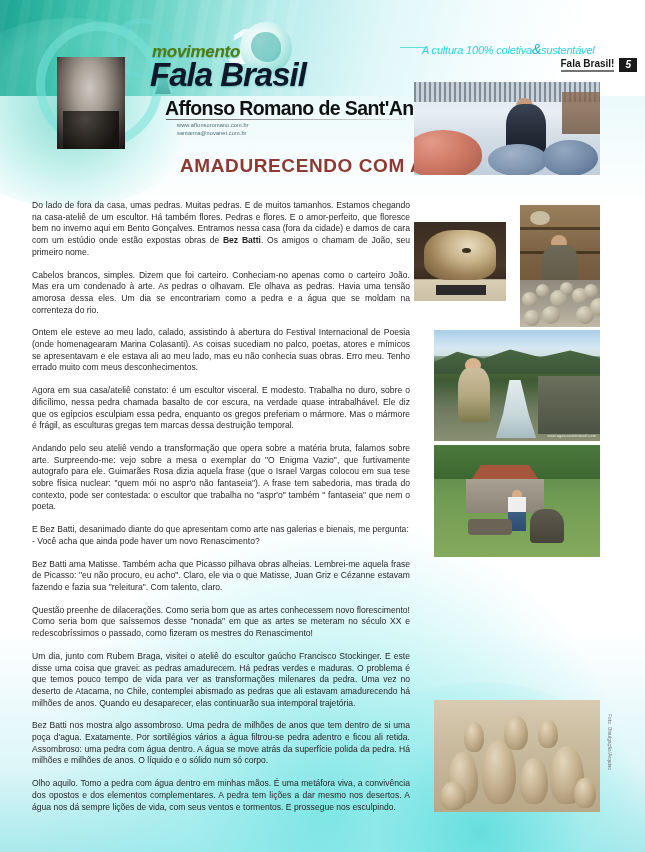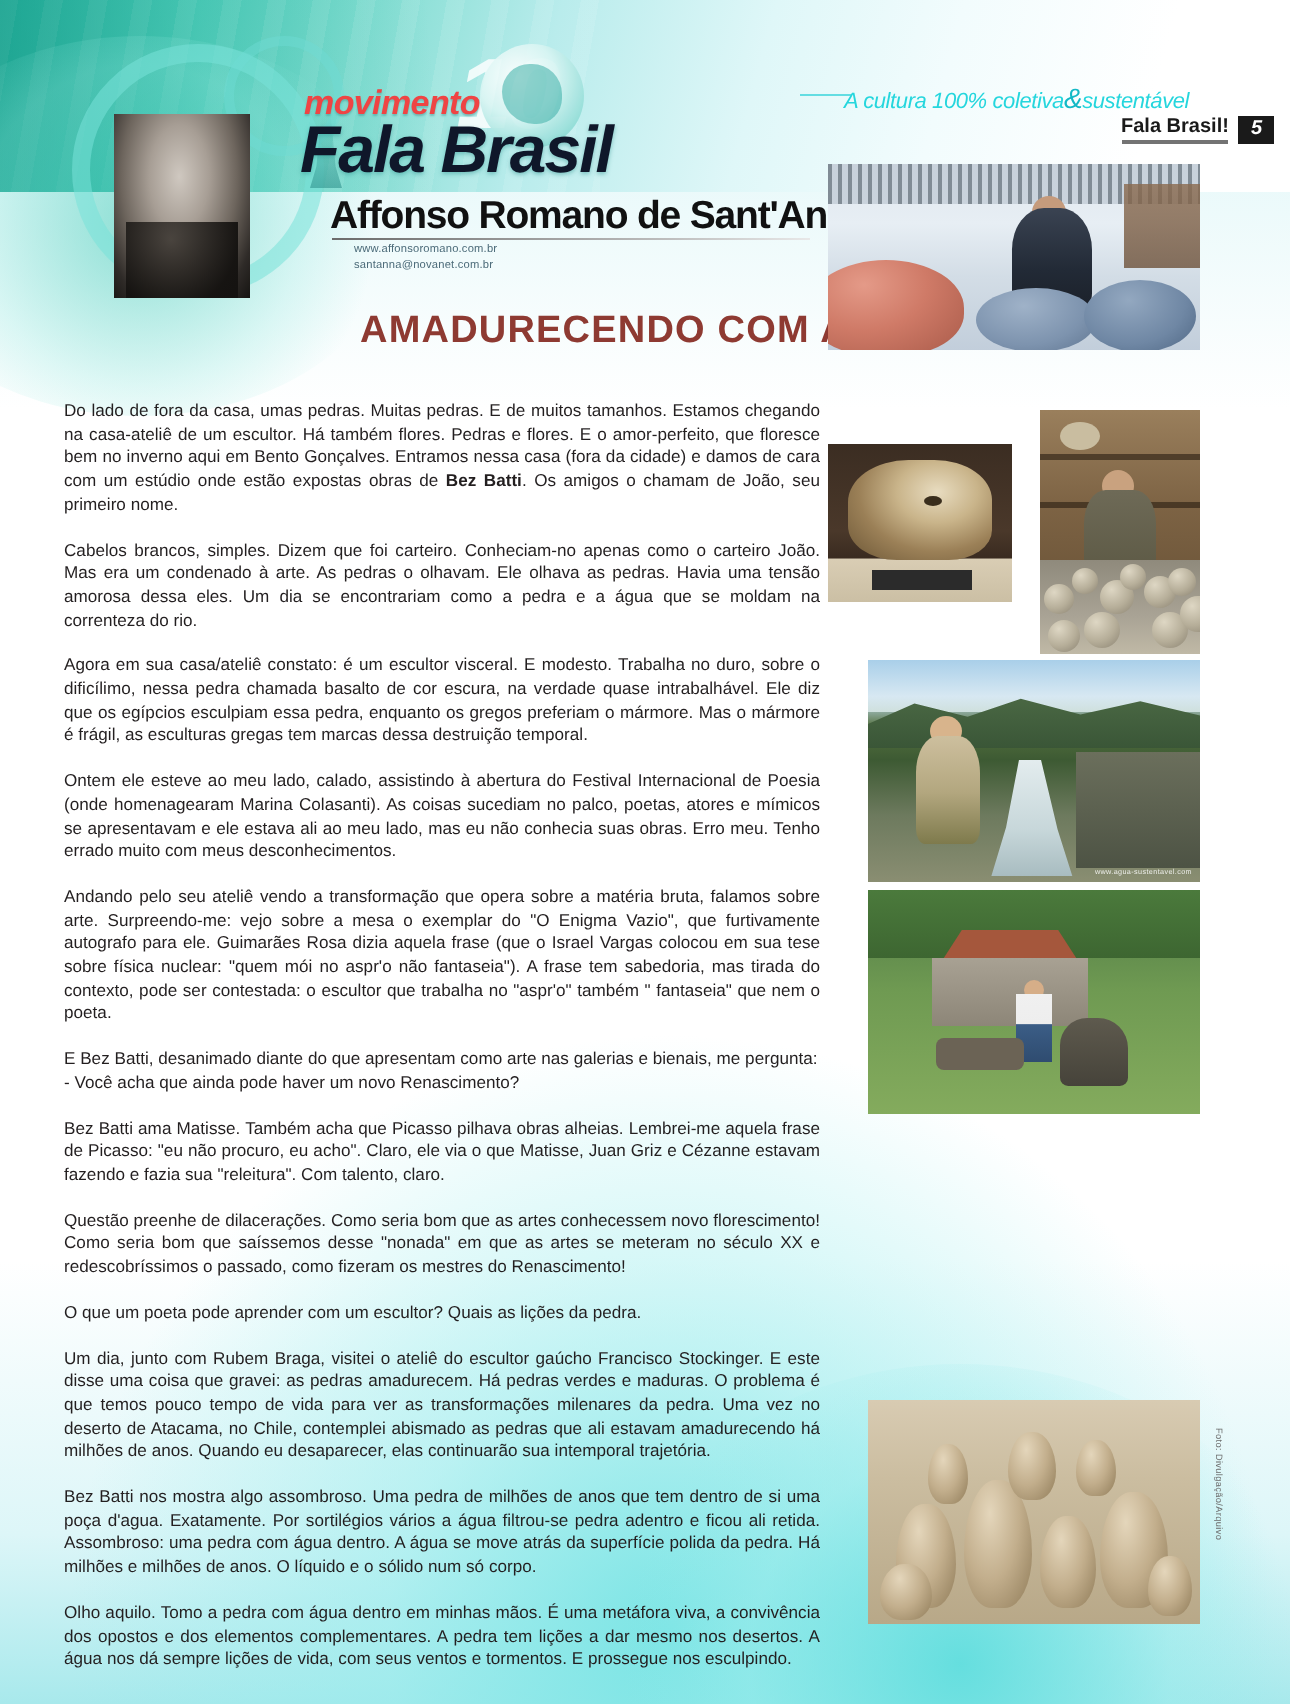--- a/index.html
+++ b/index.html
@@ -89,21 +89,21 @@
     width: 56px; height: 44px;
     background: radial-gradient(ellipse at 40% 20%, rgba(60,55,50,0.85) 0%, rgba(20,18,16,0.95) 70%);
   }
   
   .logo-movimento {
     position: absolute;
     left: 152px; top: 42px;
     font-size: 17px;
     font-weight: bold;
     font-style: italic;
-    color: #ef4444;
+    color: #4d7c0f;
     letter-spacing: -0.3px;
     text-shadow: 0 1px 1px rgba(60,140,135,0.45);
     white-space: nowrap;
   }
   .logo-fala {
     position: absolute;
     left: 150px; top: 56px;
     font-size: 33px;
     font-weight: bold;
     font-style: italic;
@@ -473,28 +473,27 @@
   <div class="contact">
     <div>www.affonsoromano.com.br</div>
     <div>santanna@novanet.com.br</div>
   </div>
 
   <div class="article-title">AMADURECENDO COM AS PEDRAS</div>
 
   <div class="body-col">
     <p><span>Do lado de fora da casa, umas pedras. Muitas pedras. E de muitos tamanhos. Estamos chegando na casa-ateliê de um escultor. Há também flores. Pedras e flores. E o amor-perfeito, que floresce bem no inverno aqui em Bento Gonçalves. Entramos nessa casa (fora da cidade) e damos de cara com um estúdio onde estão expostas obras de </span><b>Bez Batti</b><span>. Os amigos o chamam de João, seu primeiro nome.</span></p>
     <p>Cabelos brancos, simples. Dizem que foi carteiro. Conheciam-no apenas como o carteiro João. Mas era um condenado à arte. As pedras o olhavam. Ele olhava as pedras. Havia uma tensão amorosa dessa eles. Um dia se encontrariam como a pedra e a água que se moldam na correnteza do rio.</p>
+    <p>Ontem ele esteve ao meu lado, calado, assistindo à abertura do Festival Internacional de Poesia (onde homenagearam Marina Colasanti). As coisas sucediam no palco, poetas, atores e mímicos se apresentavam e ele estava ali ao meu lado, mas eu não conhecia suas obras. Erro meu. Tenho errado muito com meus desconhecimentos.</p>
     <p>Agora em sua casa/ateliê constato: é um escultor visceral. E modesto. Trabalha no duro, sobre o dificílimo, nessa pedra chamada basalto de cor escura, na verdade quase intrabalhável. Ele diz que os egípcios esculpiam essa pedra, enquanto os gregos preferiam o mármore. Mas o mármore é frágil, as esculturas gregas tem marcas dessa destruição temporal.</p>
-    <p>Ontem ele esteve ao meu lado, calado, assistindo à abertura do Festival Internacional de Poesia (onde homenagearam Marina Colasanti). As coisas sucediam no palco, poetas, atores e mímicos se apresentavam e ele estava ali ao meu lado, mas eu não conhecia suas obras. Erro meu. Tenho errado muito com meus desconhecimentos.</p>
     <p>Andando pelo seu ateliê vendo a transformação que opera sobre a matéria bruta, falamos sobre arte. Surpreendo-me: vejo sobre a mesa o exemplar do "O Enigma Vazio", que furtivamente autografo para ele. Guimarães Rosa dizia aquela frase (que o Israel Vargas colocou em sua tese sobre física nuclear: "quem mói no aspr'o não fantaseia"). A frase tem sabedoria, mas tirada do contexto, pode ser contestada: o escultor que trabalha no "aspr'o" também " fantaseia" que nem o poeta.</p>
     <p class="noindent" style="margin-bottom:0">E Bez Batti, desanimado diante do que apresentam como arte nas galerias e bienais, me pergunta:</p>
     <p class="noindent">- Você acha que ainda pode haver um novo Renascimento?</p>
     <p>Bez Batti ama Matisse. Também acha que Picasso pilhava obras alheias. Lembrei-me aquela frase de Picasso: "eu não procuro, eu acho". Claro, ele via o que Matisse, Juan Griz e Cézanne estavam fazendo e fazia sua "releitura". Com talento, claro.</p>
     <p>Questão preenhe de dilacerações. Como seria bom que as artes conhecessem novo florescimento! Como seria bom que saíssemos desse "nonada" em que as artes se meteram no século XX e redescobríssimos o passado, como fizeram os mestres do Renascimento!</p>
-    <p class="noindent">O que um poeta pode aprender com um escultor? Quais as lições da pedra.</p>
     <p>Um dia, junto com Rubem Braga, visitei o ateliê do escultor gaúcho Francisco Stockinger. E este disse uma coisa que gravei: as pedras amadurecem. Há pedras verdes e maduras. O problema é que temos pouco tempo de vida para ver as transformações milenares da pedra. Uma vez no deserto de Atacama, no Chile, contemplei abismado as pedras que ali estavam amadurecendo há milhões de anos. Quando eu desaparecer, elas continuarão sua intemporal trajetória.</p>
     <p>Bez Batti nos mostra algo assombroso. Uma pedra de milhões de anos que tem dentro de si uma poça d'agua. Exatamente. Por sortilégios vários a água filtrou-se pedra adentro e ficou ali retida. Assombroso: uma pedra com água dentro. A água se move atrás da superfície polida da pedra. Há milhões e milhões de anos. O líquido e o sólido num só corpo.</p>
     <p>Olho aquilo. Tomo a pedra com água dentro em minhas mãos. É uma metáfora viva, a convivência dos opostos e dos elementos complementares. A pedra tem lições a dar mesmo nos desertos. A água nos dá sempre lições de vida, com seus ventos e tormentos. E prossegue nos esculpindo.</p>
   </div>
 
   <div class="photo ph-studio">
     <div class="s-rail"></div>
     <div class="s-wallR"></div>
     <div class="s-head"></div>
     <div class="s-man"></div>

